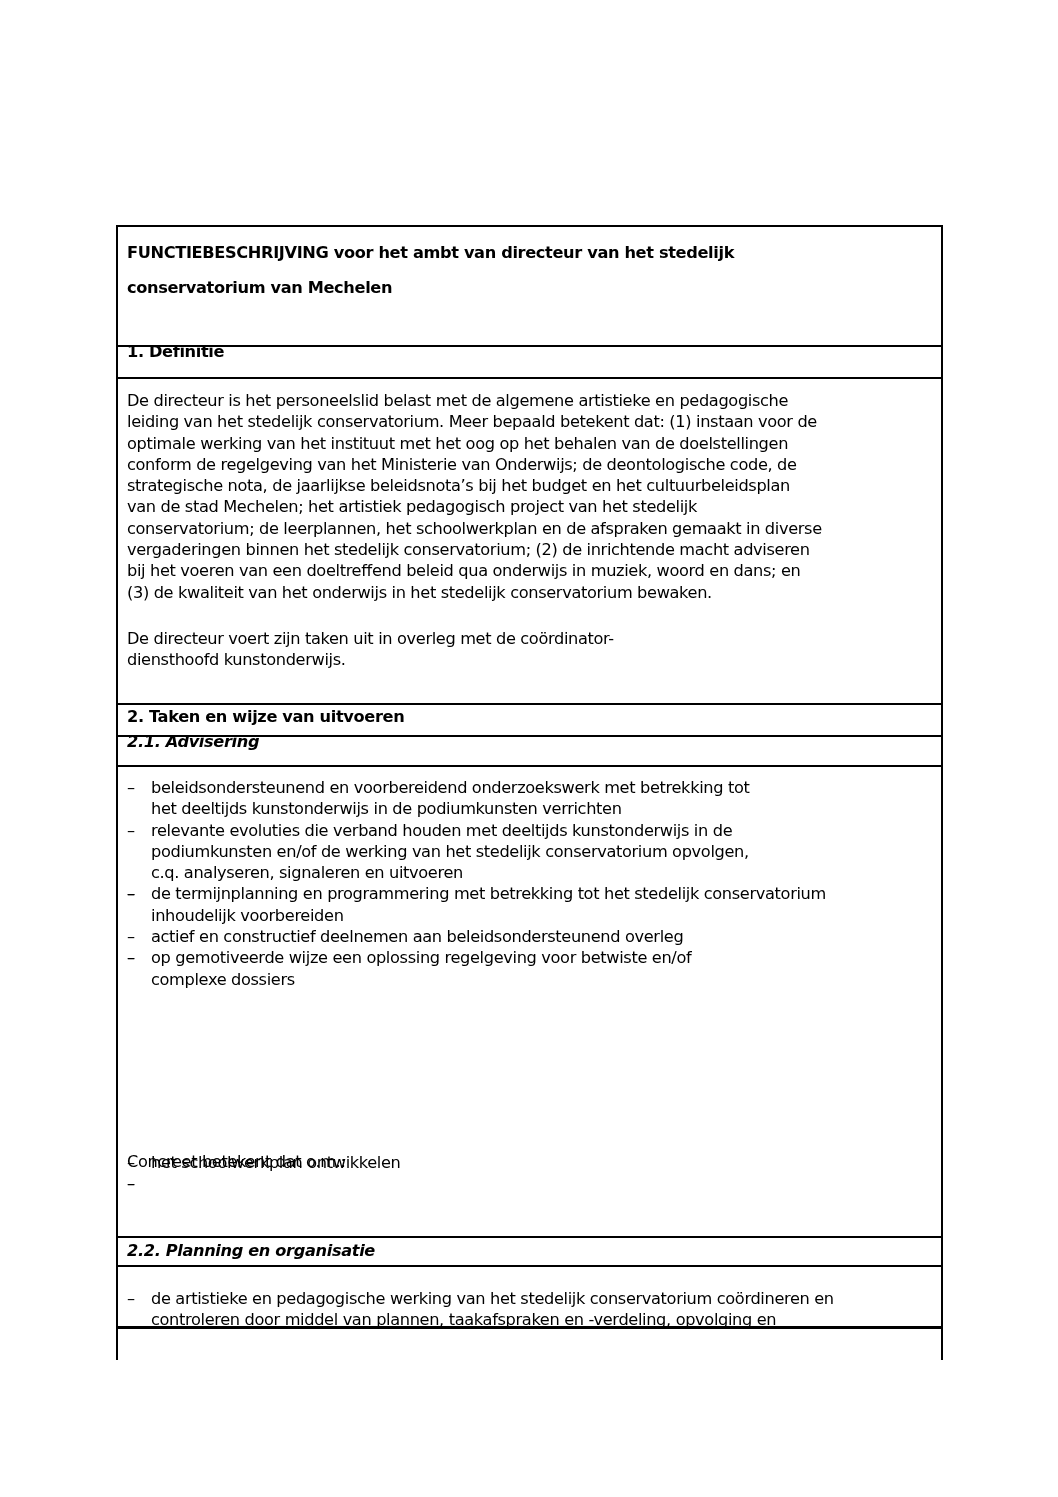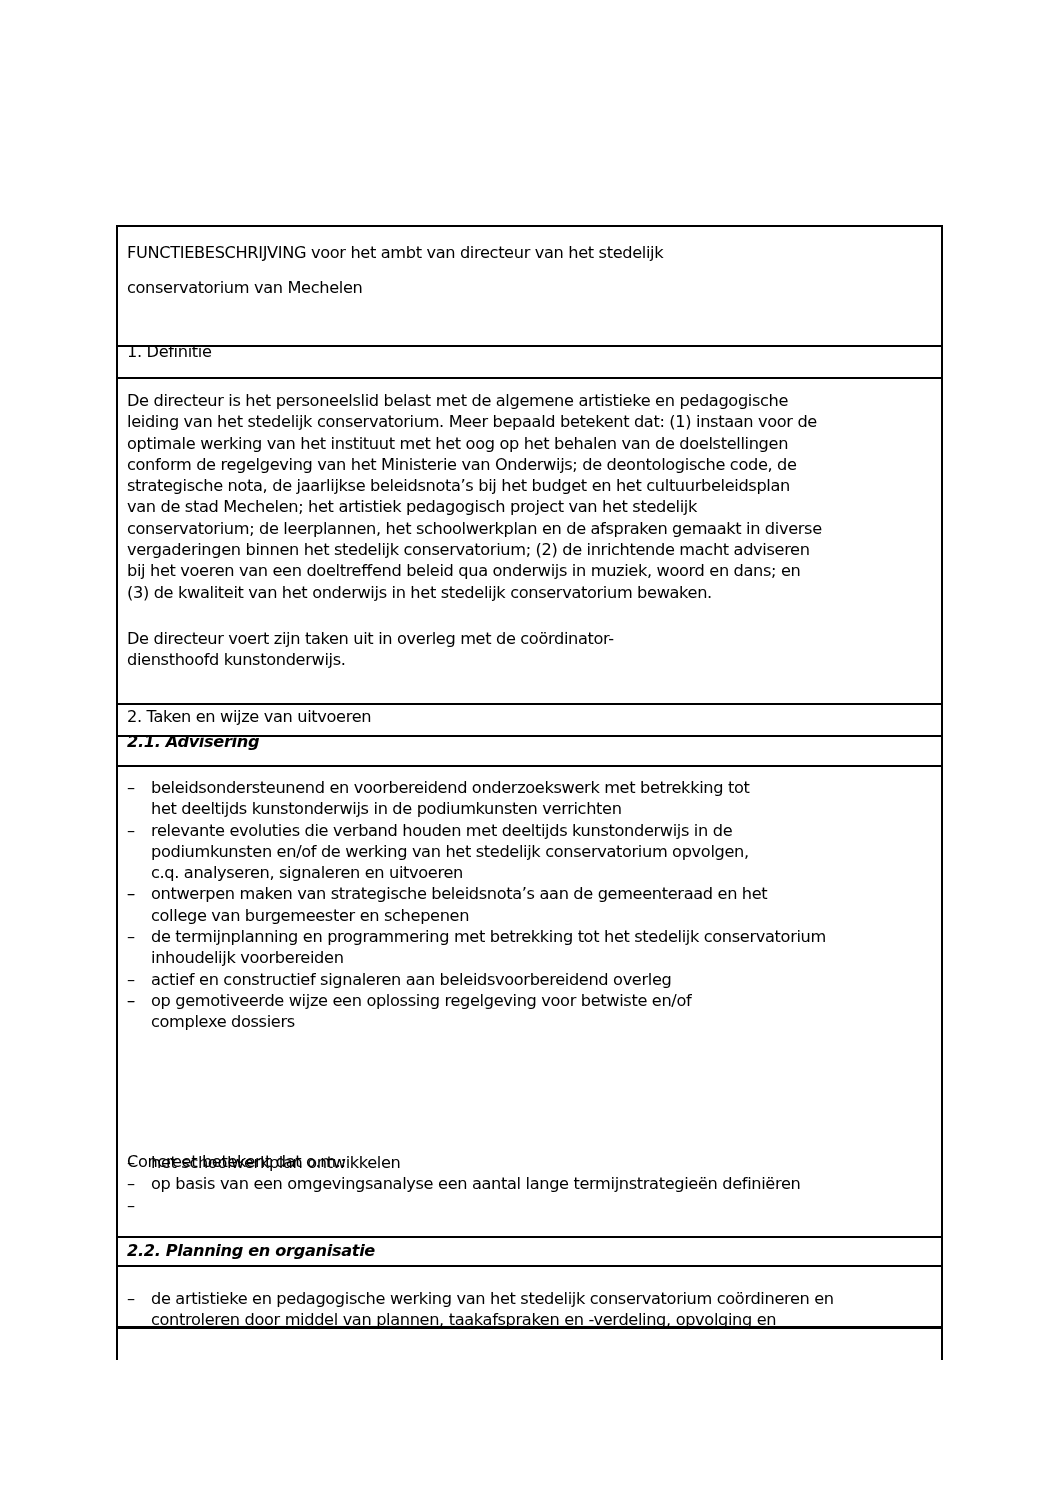--- a/index.html
+++ b/index.html
@@ -2,21 +2,21 @@
 <html><head>
   <meta charset="utf-8">
   <style>
     html, body { margin: 0; padding: 0; background: #ffffff; }
     body { width: 1058px; height: 1497px; position: relative; overflow: hidden;
       font-family: "DejaVu Sans", sans-serif; color: #000; }
     .page { position: absolute; left: 0; top: 0; width: 1058px; height: 1497px; }
     .vline { position: absolute; width: 2px; background: #000; }
     .hline { position: absolute; height: 2px; background: #000; left: 116px; width: 827px; }
     .txt { position: absolute; left: 127px; font-size: 16.2px; line-height: 21.3px; letter-spacing: -0.35px; white-space: nowrap; }
-    .b { font-weight: normal; }
+    .b { font-weight: bold; }
     .bi { font-weight: bold; font-style: italic; }
     .list { position: absolute; left: 127px; margin: 0; padding: 0; list-style: none; font-size: 16.2px; line-height: 21.3px; letter-spacing: -0.35px; }
     .list li { position: relative; padding-left: 24px; white-space: pre-line; }
     .list li .dash { position: absolute; left: 0; top: 0; }
     .para { white-space: pre-line; }
   </style>
 </head>
 <body>
 
 <div class="page">
@@ -53,34 +53,33 @@
   <div class="txt b" style="top:699px;margin-top:7px;">2. Taken en wijze van uitvoeren</div>
   <div class="txt bi" style="top:731px;">2.1. Advisering</div>
 
   <ul class="list" style="top:777px;">
     <li><span class="dash">–</span><span>beleidsondersteunend en voorbereidend onderzoekswerk met betrekking tot
 het deeltijds kunstonderwijs in de podiumkunsten verrichten</span></li>
     <li><span class="dash">–</span><span>relevante evoluties die verband houden met deeltijds kunstonderwijs in de
 podiumkunsten en/of de werking van het stedelijk conservatorium opvolgen,
 c.q. analyseren, signaleren en uitvoeren</span></li>
     <li><span class="dash">–</span></li>
-    <li><span class="dash">–</span><span>ontwerpen maken van strategische beleidsnota’s aan de gemeenteraad en het
-college van burgemeester en schepenen</span></li>
+    <li><span class="dash">–</span></li>
     <li><span class="dash">–</span><span>de termijnplanning en programmering met betrekking tot het stedelijk conservatorium
 inhoudelijk voorbereiden</span></li>
-    <li><span class="dash">–</span><span>actief en constructief signaleren aan beleidsvoorbereidend overleg</span></li>
+    <li><span class="dash">–</span><span>actief en constructief deelnemen aan beleidsondersteunend overleg</span></li>
     <li><span class="dash">–</span></li>
     <li><span class="dash">–</span><span>op gemotiveerde wijze een oplossing regelgeving voor betwiste en/of
 complexe dossiers</span></li>
   </ul>
 
   <div class="txt" style="top:1131px;margin-top:20px;">Concreet betekent dat o.m.:</div>
   <ul class="list" style="top:1152px;">
     <li><span class="dash">–</span><span>het schoolwerkplan ontwikkelen</span></li>
-    <li><span class="dash">–</span><span>op basis van een omgevingsanalyse een aantal lange termijnstrategieën definiëren</span></li>
+    <li><span class="dash">–</span></li>
     <li><span class="dash">–</span></li>
   </ul>
 
   <div class="txt bi" style="top:1240px;">2.2. Planning en organisatie</div>
 
   <ul class="list" style="top:1288px;">
     <li><span class="dash">–</span><span>de artistieke en pedagogische werking van het stedelijk conservatorium coördineren en
 controleren door middel van plannen, taakafspraken en -verdeling, opvolging en</span></li>
   </ul>
 

